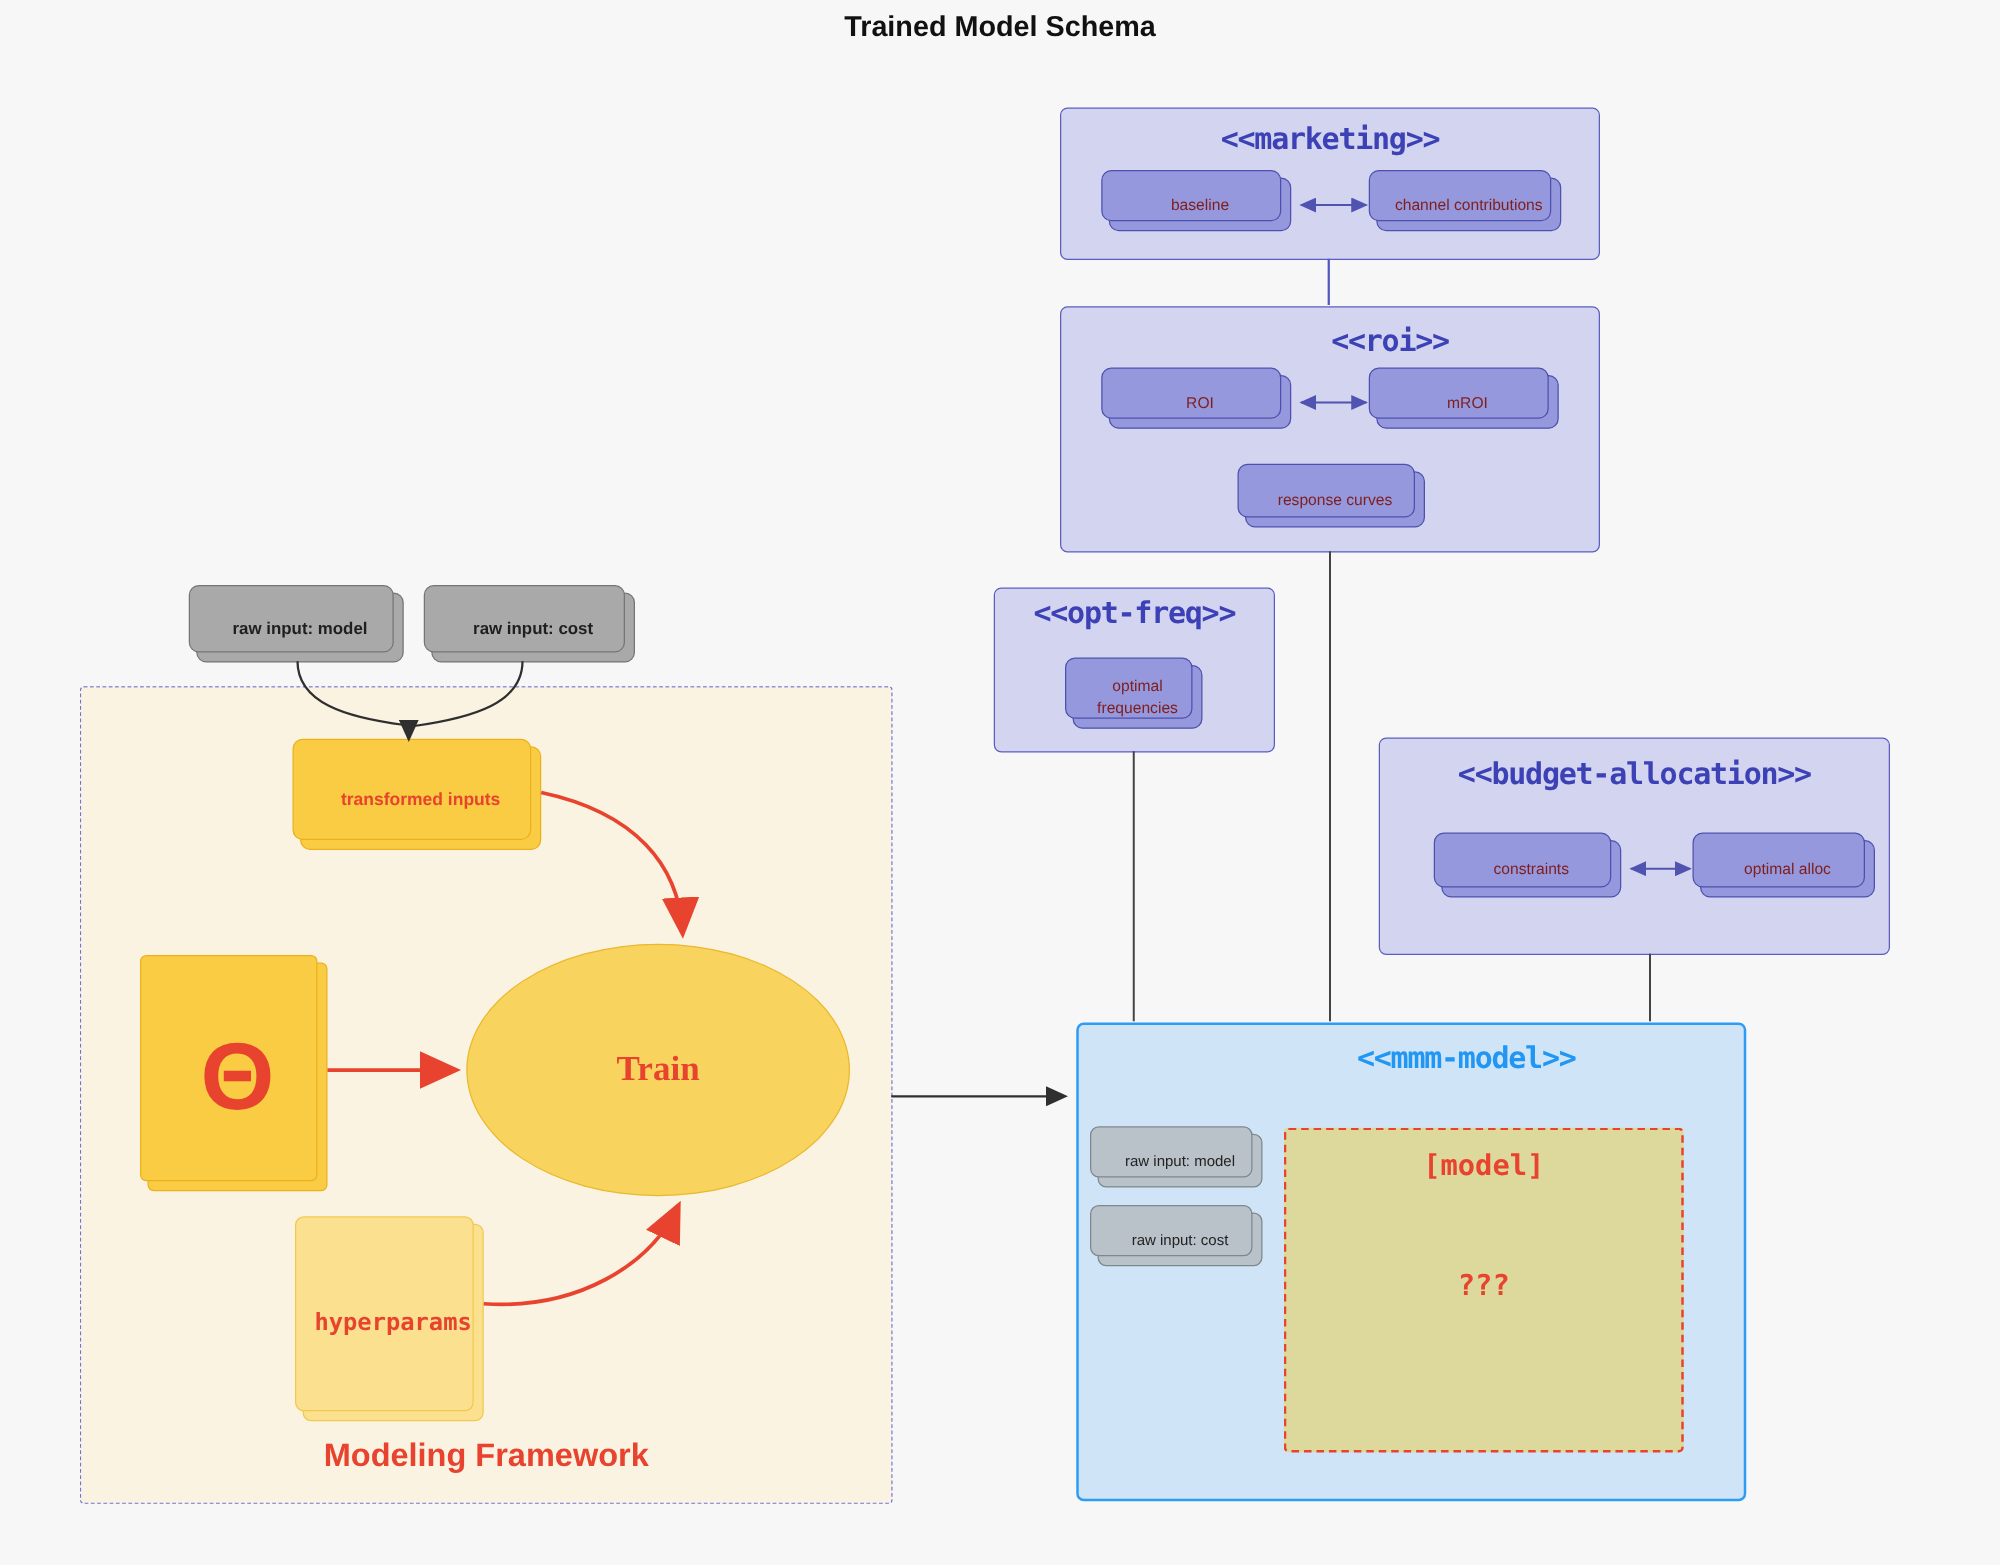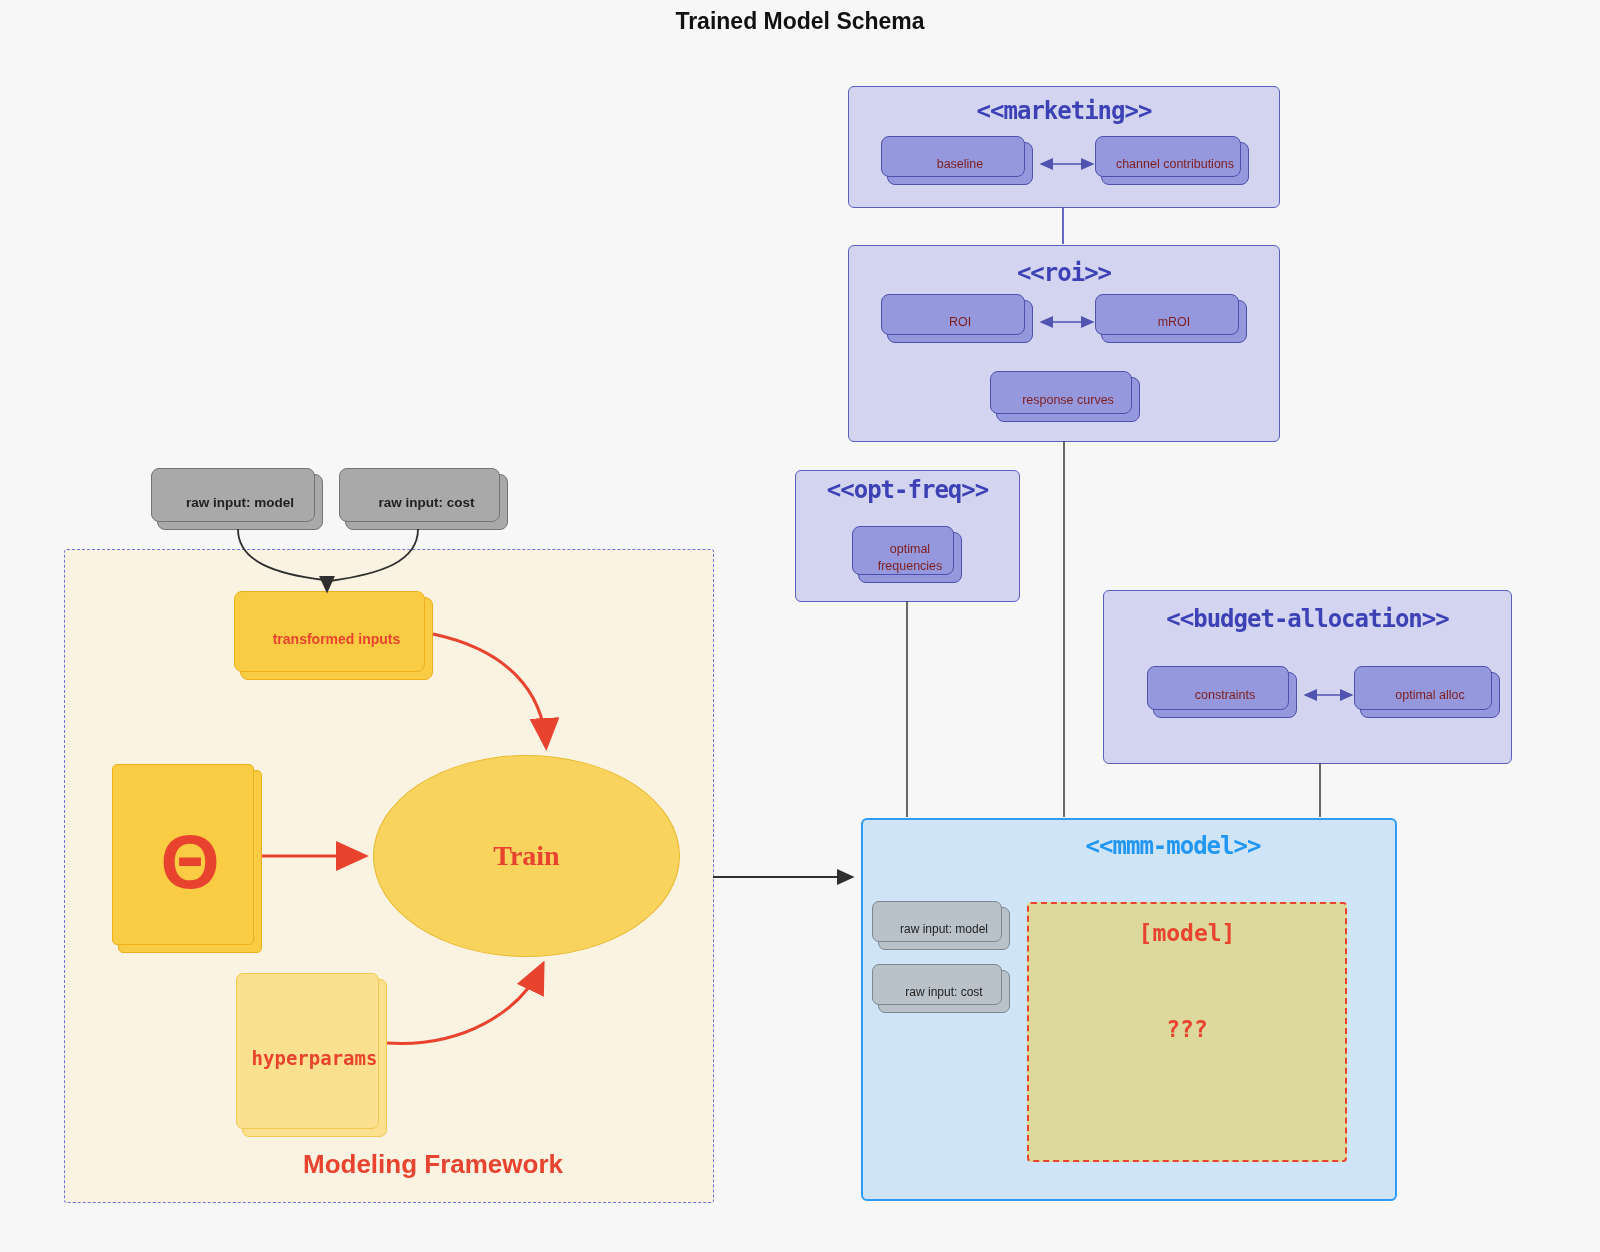--- a/index.html
+++ b/index.html
@@ -46,21 +46,21 @@
     position:absolute;z-index:2;border-radius:50%;
     background:#f8d45f;border:1.5px solid #eab82c;
     display:flex;align-items:center;justify-content:center;
   }
   .model-dashed{
     position:absolute;z-index:2;background:#ddd89b;border:2px dashed #e8432e;
     border-radius:4px;
   }
   .fw-label{
     position:absolute;left:0;width:100%;text-align:center;
-    font-size:26px;font-weight:bold;color:#e8432e;margin-left:44px;
+    font-size:26px;font-weight:bold;color:#e8432e;
   }
   svg.edges{position:absolute;left:0;top:0;z-index:3;pointer-events:none;}
 </style>
 </head>
 <body>
 
 <div id="canvas">
 
   <div class="diagram-title">Trained Model Schema</div>
 
@@ -81,21 +81,21 @@
 
   <div class="node stack n-yellow-light red-text mono" style="left:242px;top:979px;width:145px;height:158px;font-size:19px;font-weight:bold;">hyperparams</div>
 
   <div class="container c-purple" style="left:848px;top:86px;width:430px;height:120px;">
     <div class="c-title" style="top:10px;">&lt;&lt;marketing&gt;&gt;</div>
   </div>
   <div class="node stack n-purple" style="left:887px;top:142px;width:146px;height:43px;">baseline</div>
   <div class="node stack n-purple" style="left:1101px;top:142px;width:148px;height:43px;">channel contributions</div>
 
   <div class="container c-purple" style="left:848px;top:245px;width:430px;height:195px;">
-    <div class="c-title" style="top:13px;">&lt;&lt;roi&gt;&gt;</div>
+    <div class="c-title" style="top:13px;padding-left:48px;">&lt;&lt;roi&gt;&gt;</div>
   </div>
   <div class="node stack n-purple" style="left:887px;top:300px;width:146px;height:43px;">ROI</div>
   <div class="node stack n-purple" style="left:1101px;top:300px;width:146px;height:43px;">mROI</div>
   <div class="node stack n-purple" style="left:996px;top:377px;width:144px;height:45px;">response curves</div>
 
   <div class="container c-purple" style="left:795px;top:470px;width:223px;height:130px;">
     <div class="c-title" style="top:5px;">&lt;&lt;opt-freq&gt;&gt;</div>
   </div>
   <div class="node stack n-purple" style="left:858px;top:532px;width:104px;height:51px;line-height:1.3;padding:0 6px;">optimal frequencies</div>
 

